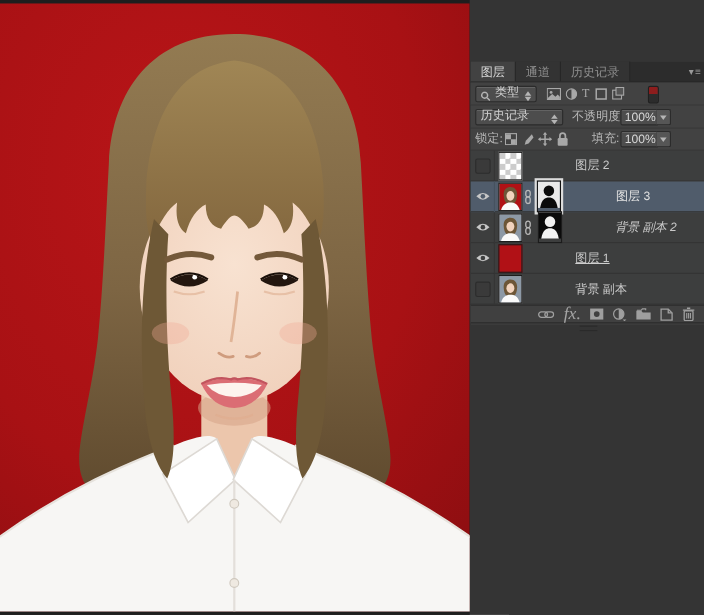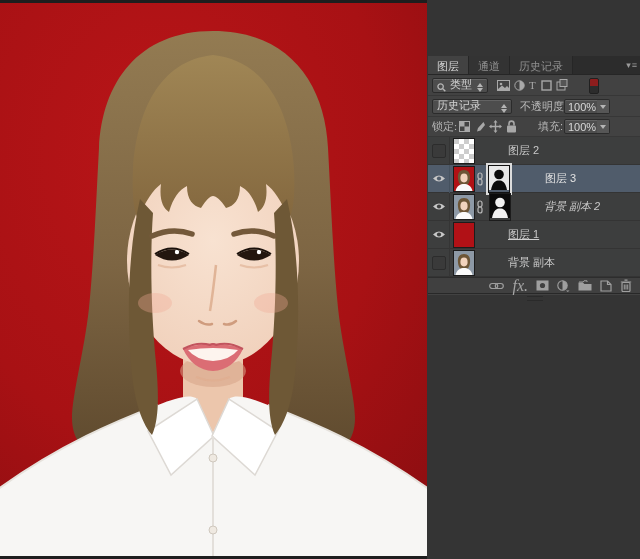--- a/index.html
+++ b/index.html
@@ -29,21 +29,21 @@
   .lrow{position:absolute;left:0;width:212px;height:28px;border-bottom:1px solid #343434;box-sizing:border-box;display:flex;align-items:center;}
   .lrow.selected{background:#505c6b;align-items:center;}
   .viscol{width:21px;height:28px;border-right:1px solid #353535;display:flex;align-items:center;justify-content:center;flex:none;}
   .viswell{width:12px;height:12px;border:1px solid #2c2c2c;background:#3a3a3a;border-radius:2px;}
   .thumb{width:20px;height:24px;flex:none;border:1px solid #1c1c1c;box-sizing:content-box;margin-left:3px;background:#888;}
   .thumb.checker{background-image:conic-gradient(#ffffff 25%,#cccccc 0 50%,#ffffff 0 75%,#cccccc 0);background-size:10px 10px;background-color:#fff;}
   .thumb.redfill{background:#b11116;}
   .maskwrap{flex:none;margin-left:2px;border:1px solid #1c1c1c;}
   .maskwrap.maskselected{border:1px solid #111;outline:2px solid #dcdcdc;outline-offset:0px;margin-left:4px;margin-right:2px;}
   .chain{flex:none;margin-left:1px;}
-  .lname{margin-left:7px;color:#c9c9c9;white-space:nowrap;padding-left:26px;}
+  .lname{margin-left:22px;color:#c9c9c9;white-space:nowrap;padding-left:26px;}
   
   #layersfooter{position:absolute;left:0;top:221px;width:212px;height:17px;background:#404040;border-top:1px solid #2d2d2d;border-bottom:1px solid #282828;box-sizing:border-box;display:flex;align-items:center;justify-content:flex-end;gap:8px;padding-right:8px;}
   .fxtext{color:#a5a5a5;font-style:italic;font-family:"Liberation Serif","DejaVu Serif",serif;font-size:16px;line-height:10px;}
   .handle{position:absolute;left:99px;top:240px;width:16px;height:3px;border-top:1px solid #2a2a2a;border-bottom:1px solid #2a2a2a;}
 </style>
 </head>
 <body>
 
 <div id="app">
 

